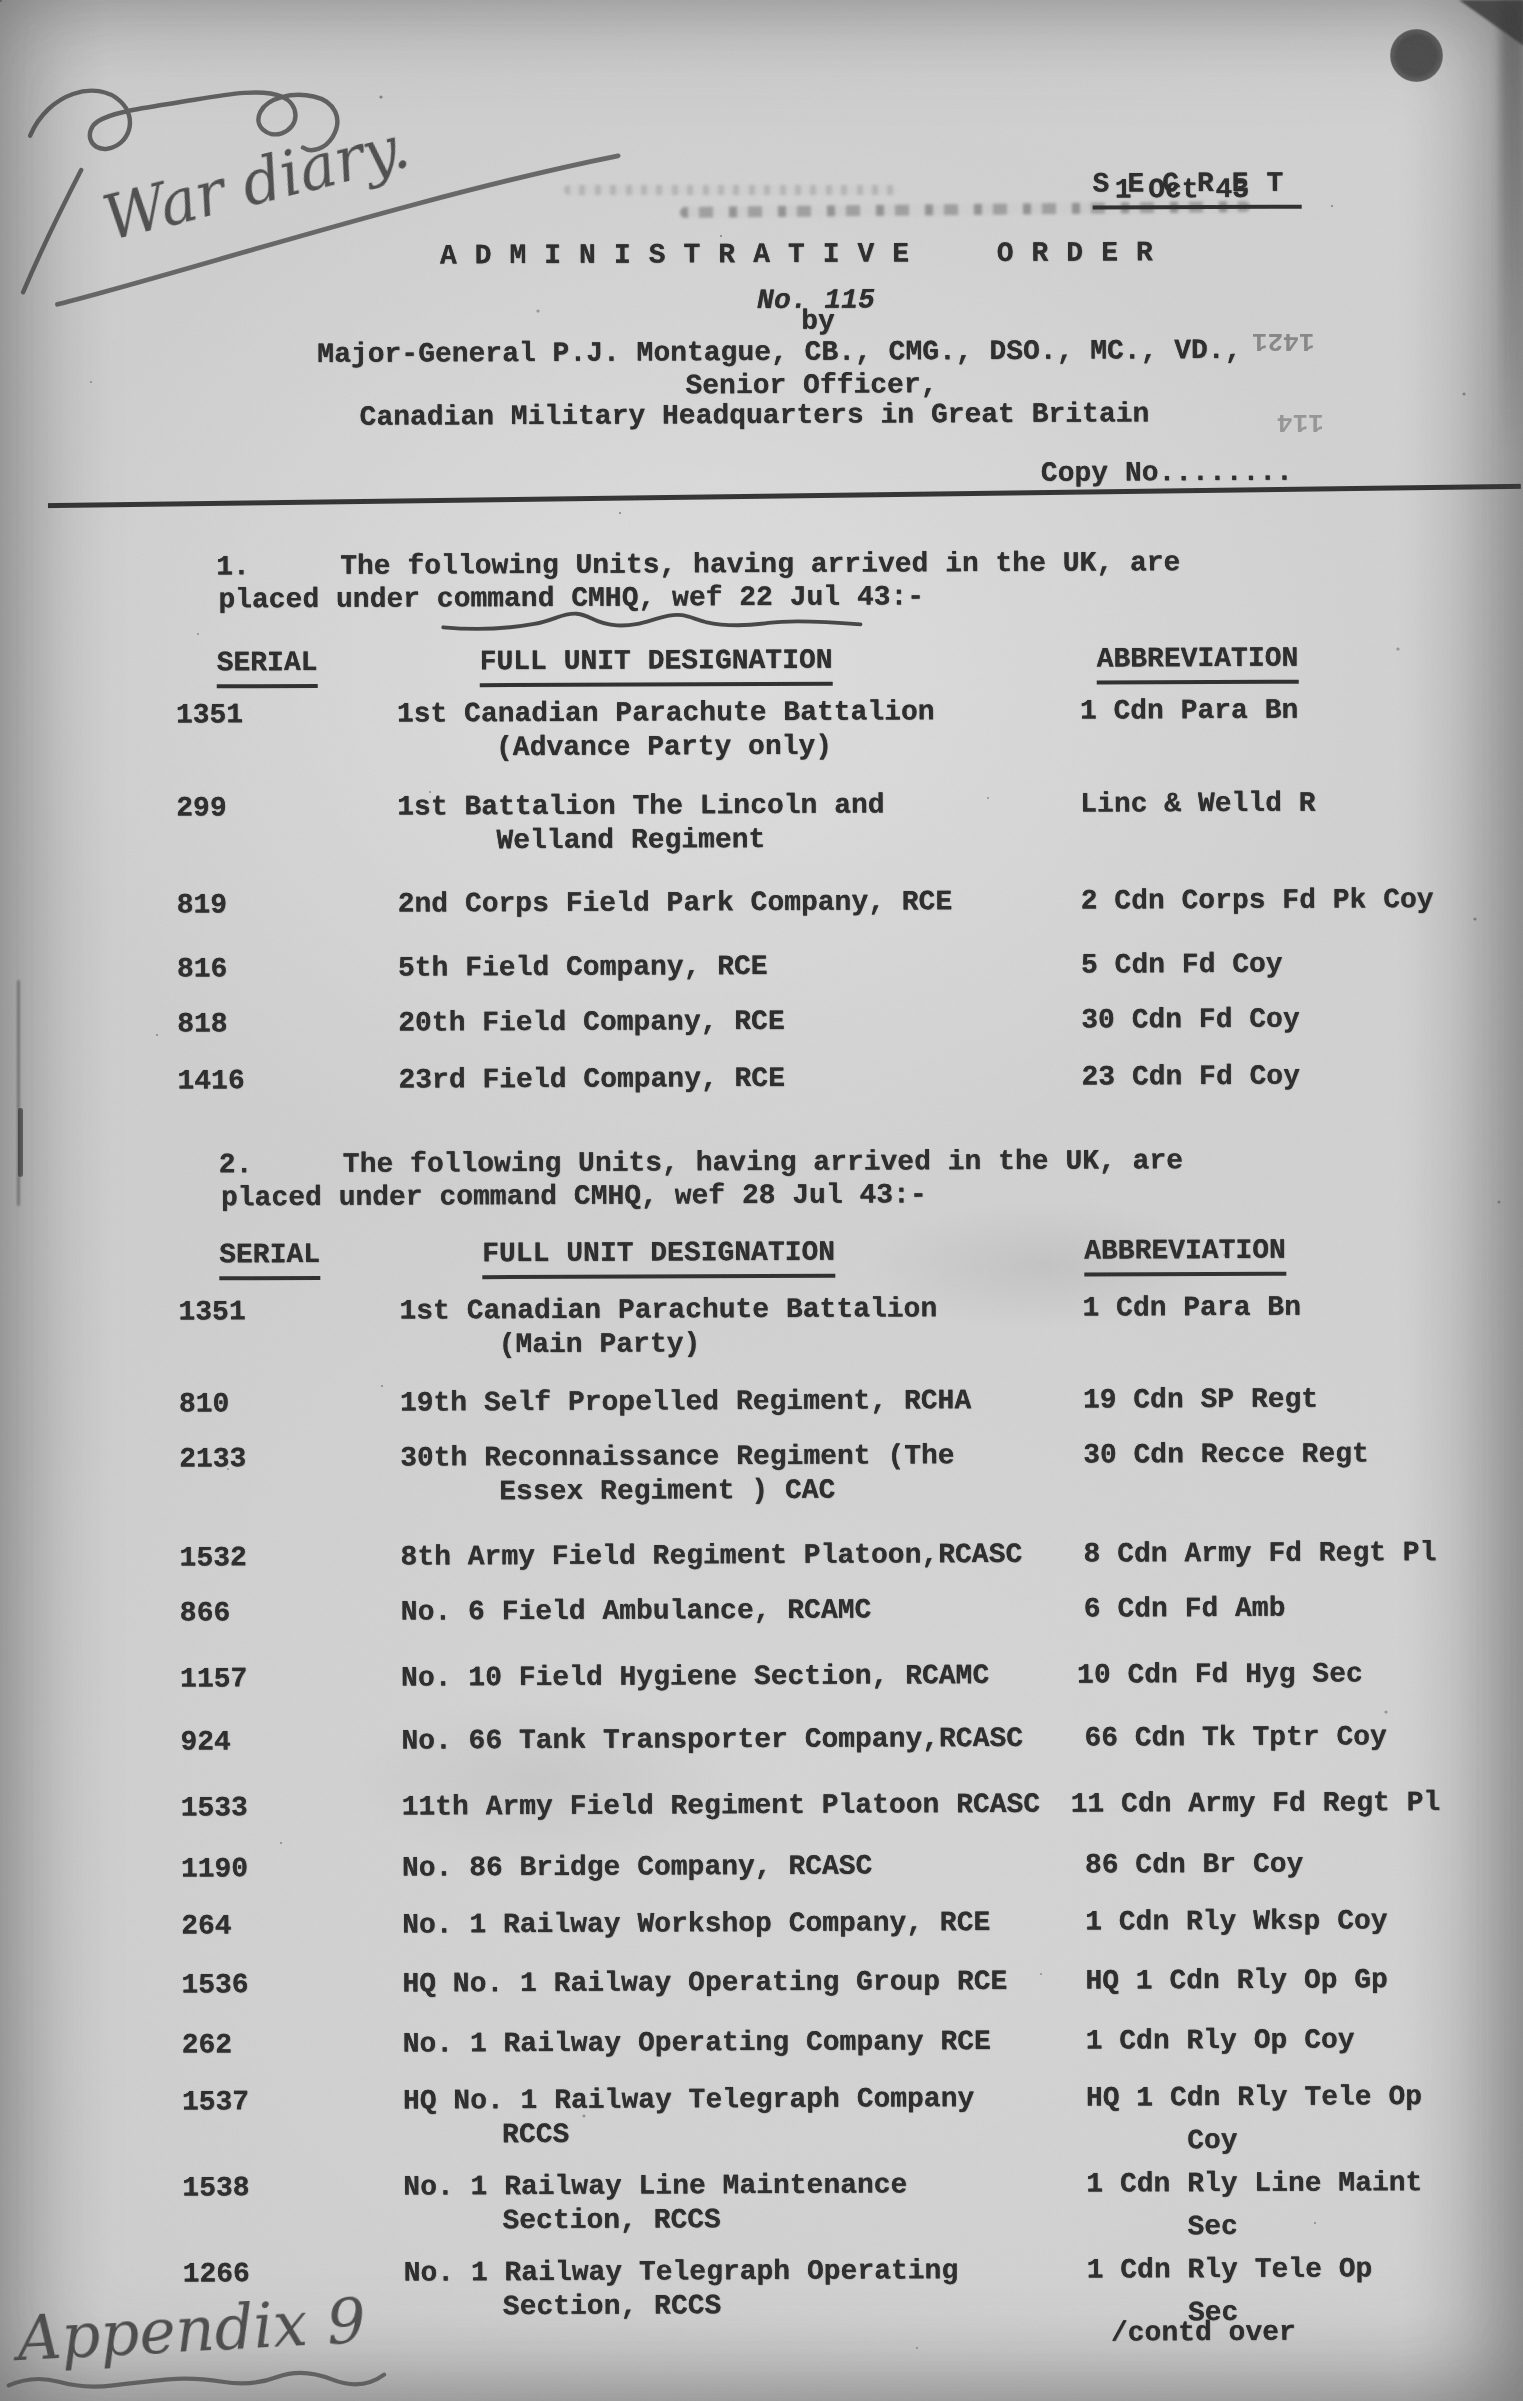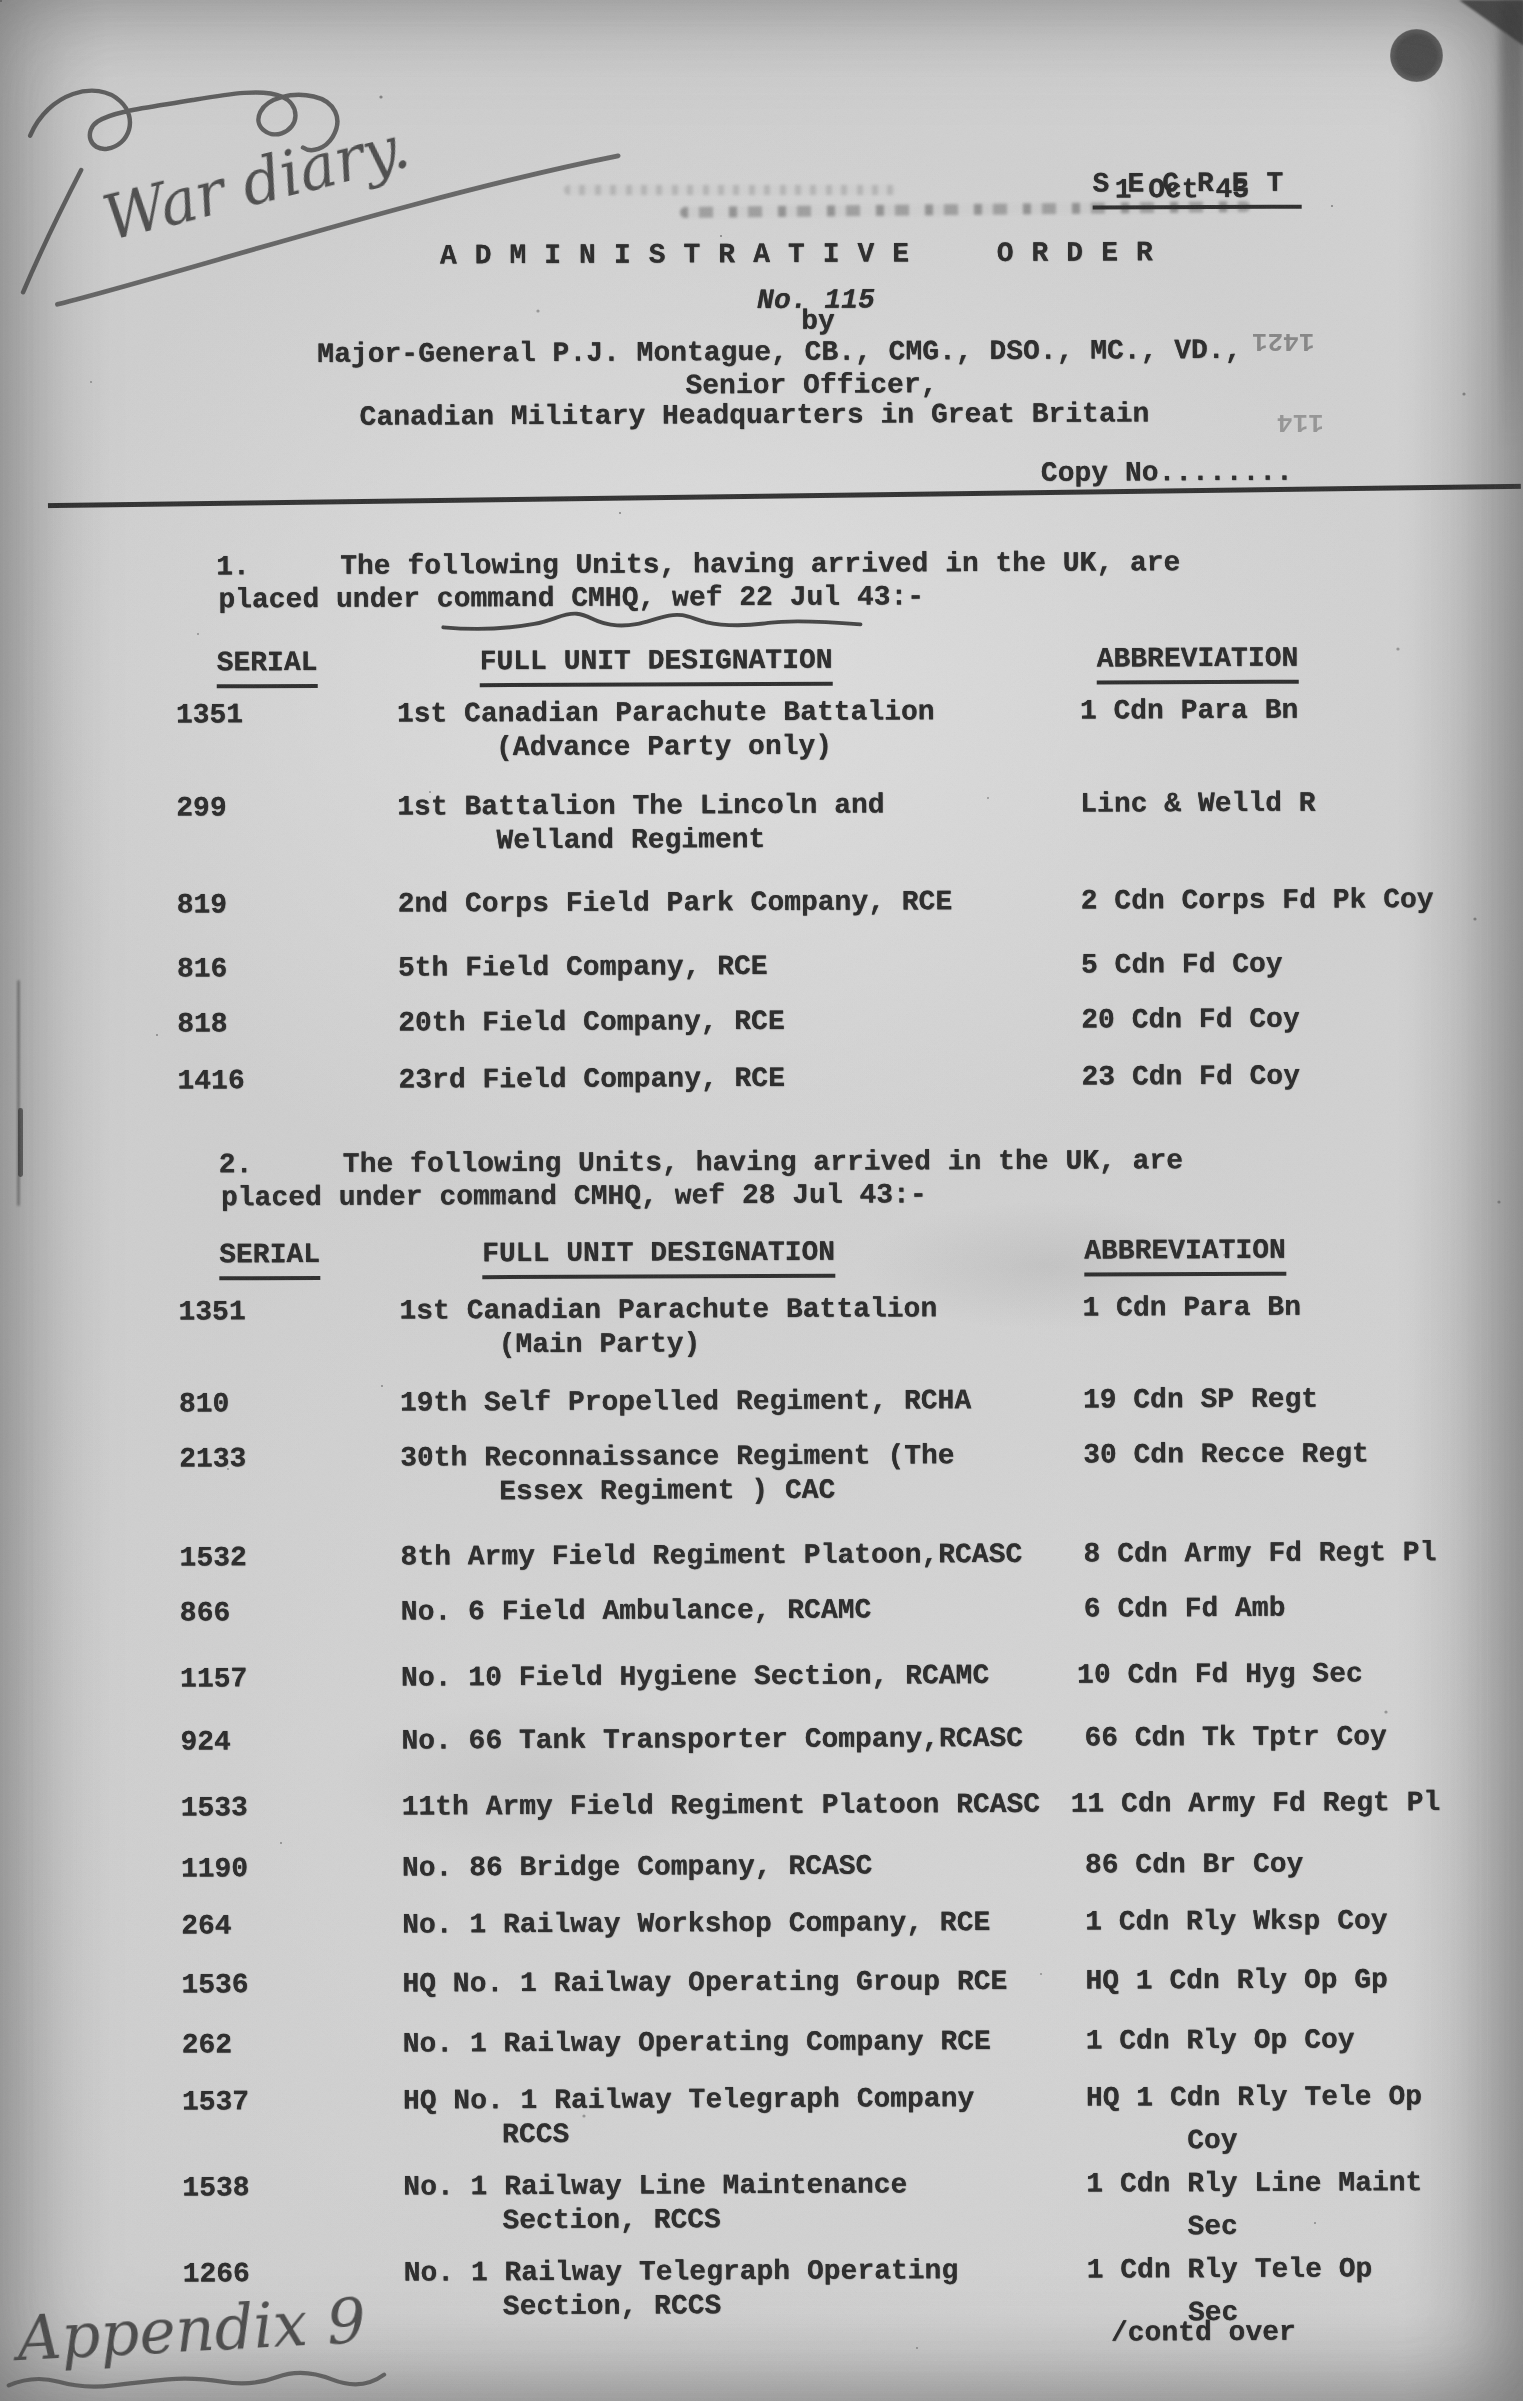--- a/index.html
+++ b/index.html
@@ -149,21 +149,21 @@
       <div class="t a1">2 Cdn Corps Fd Pk Coy</div>
     </div>
     <div class="row" style="top:950px;">
       <div class="t serial">816</div>
       <div class="t d1">5th Field Company, RCE</div>
       <div class="t a1">5 Cdn Fd Coy</div>
     </div>
     <div class="row" style="top:1005px;">
       <div class="t serial">818</div>
       <div class="t d1">20th Field Company, RCE</div>
-      <div class="t a1">20 Cdn Fd Coy</div>
+      <div class="t a1">30 Cdn Fd Coy</div>
     </div>
     <div class="row" style="top:1062px;">
       <div class="t serial">1416</div>
       <div class="t d1">23rd Field Company, RCE</div>
       <div class="t a1">23 Cdn Fd Coy</div>
     </div>
 
     <div class="t" style="left:219px; top:1146px;">2.</div>
     <div class="t" style="left:343px; top:1146px;">The following Units, having arrived in the UK, are</div>
     <div class="t" style="left:221px; top:1179px;">placed under command CMHQ, wef 28 Jul 43:-</div>

